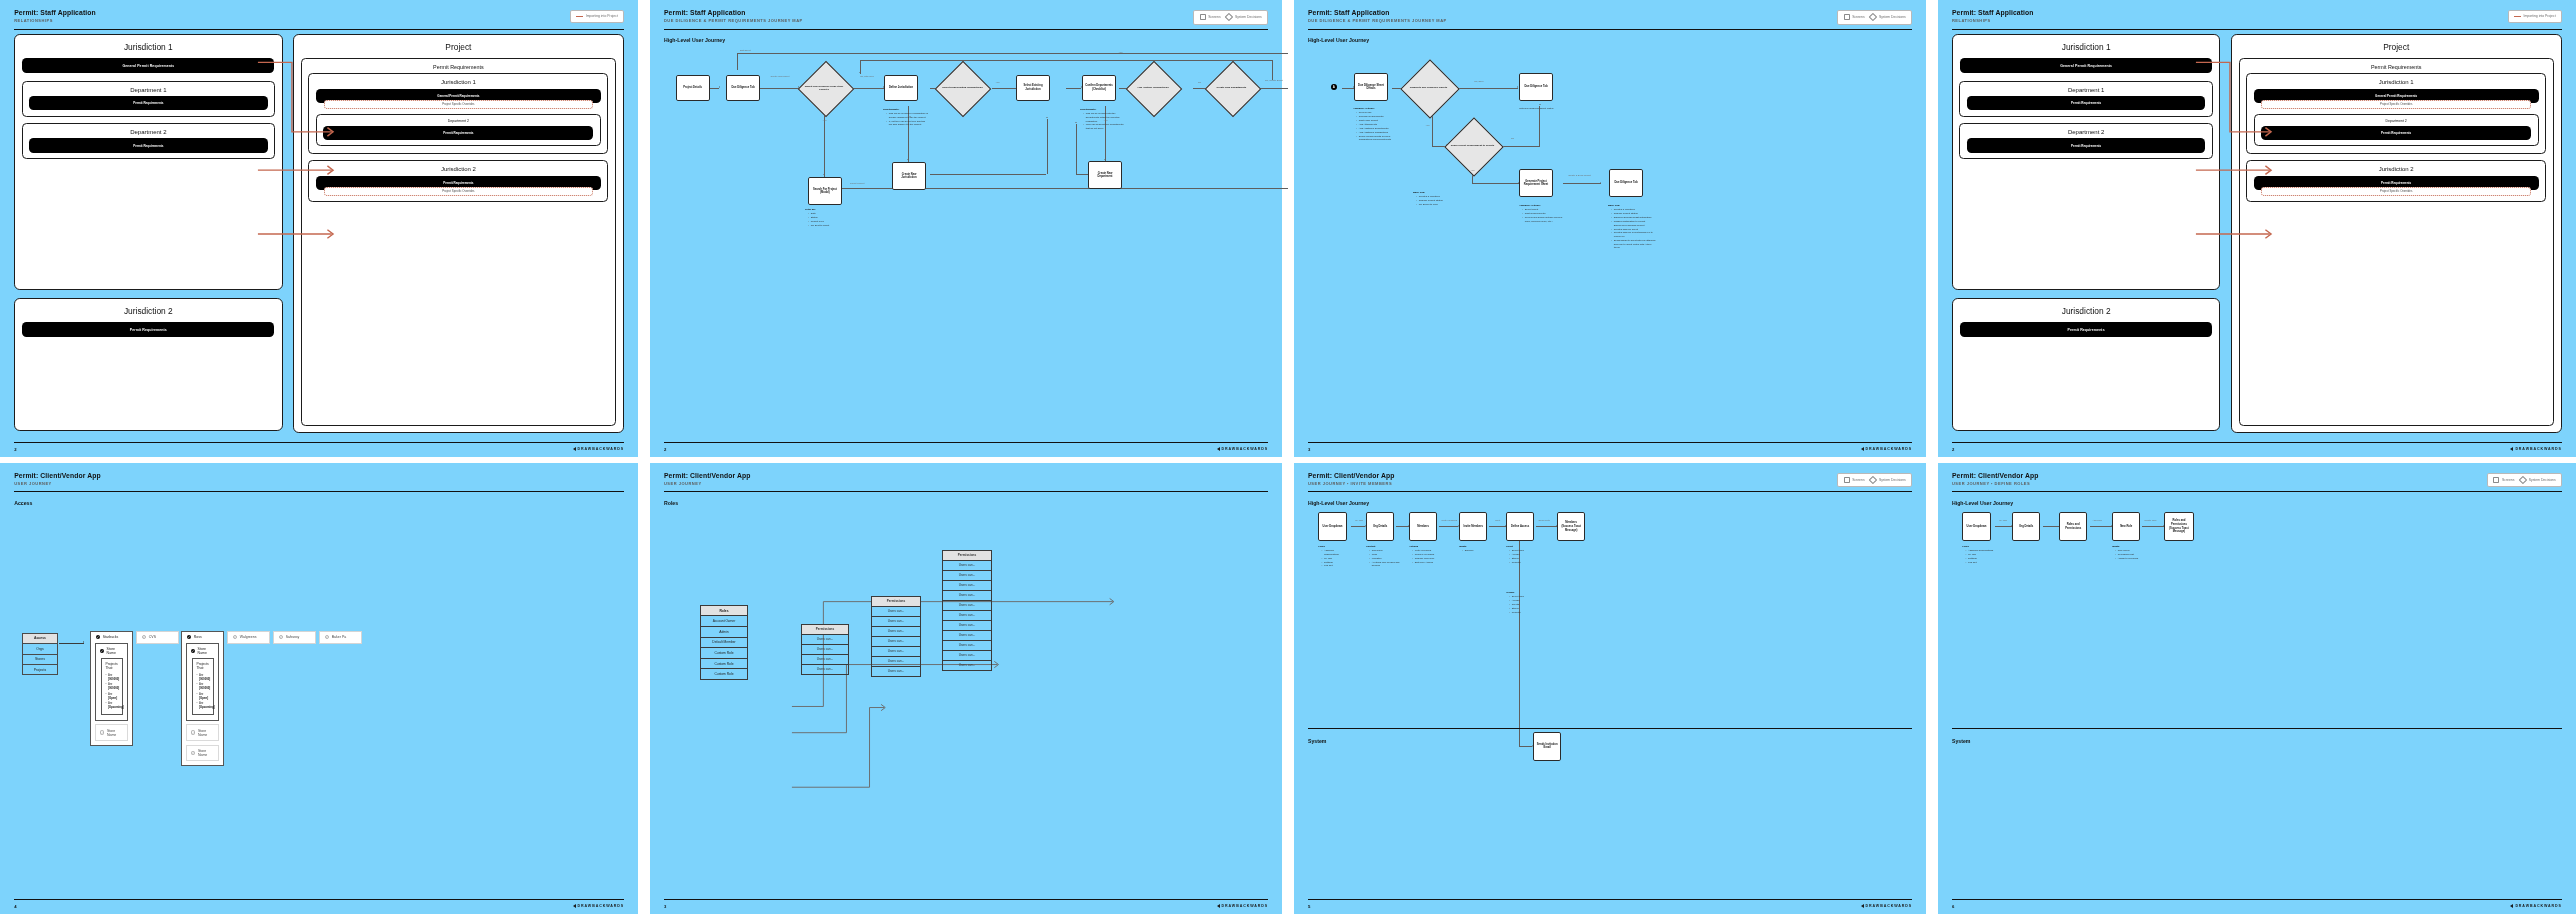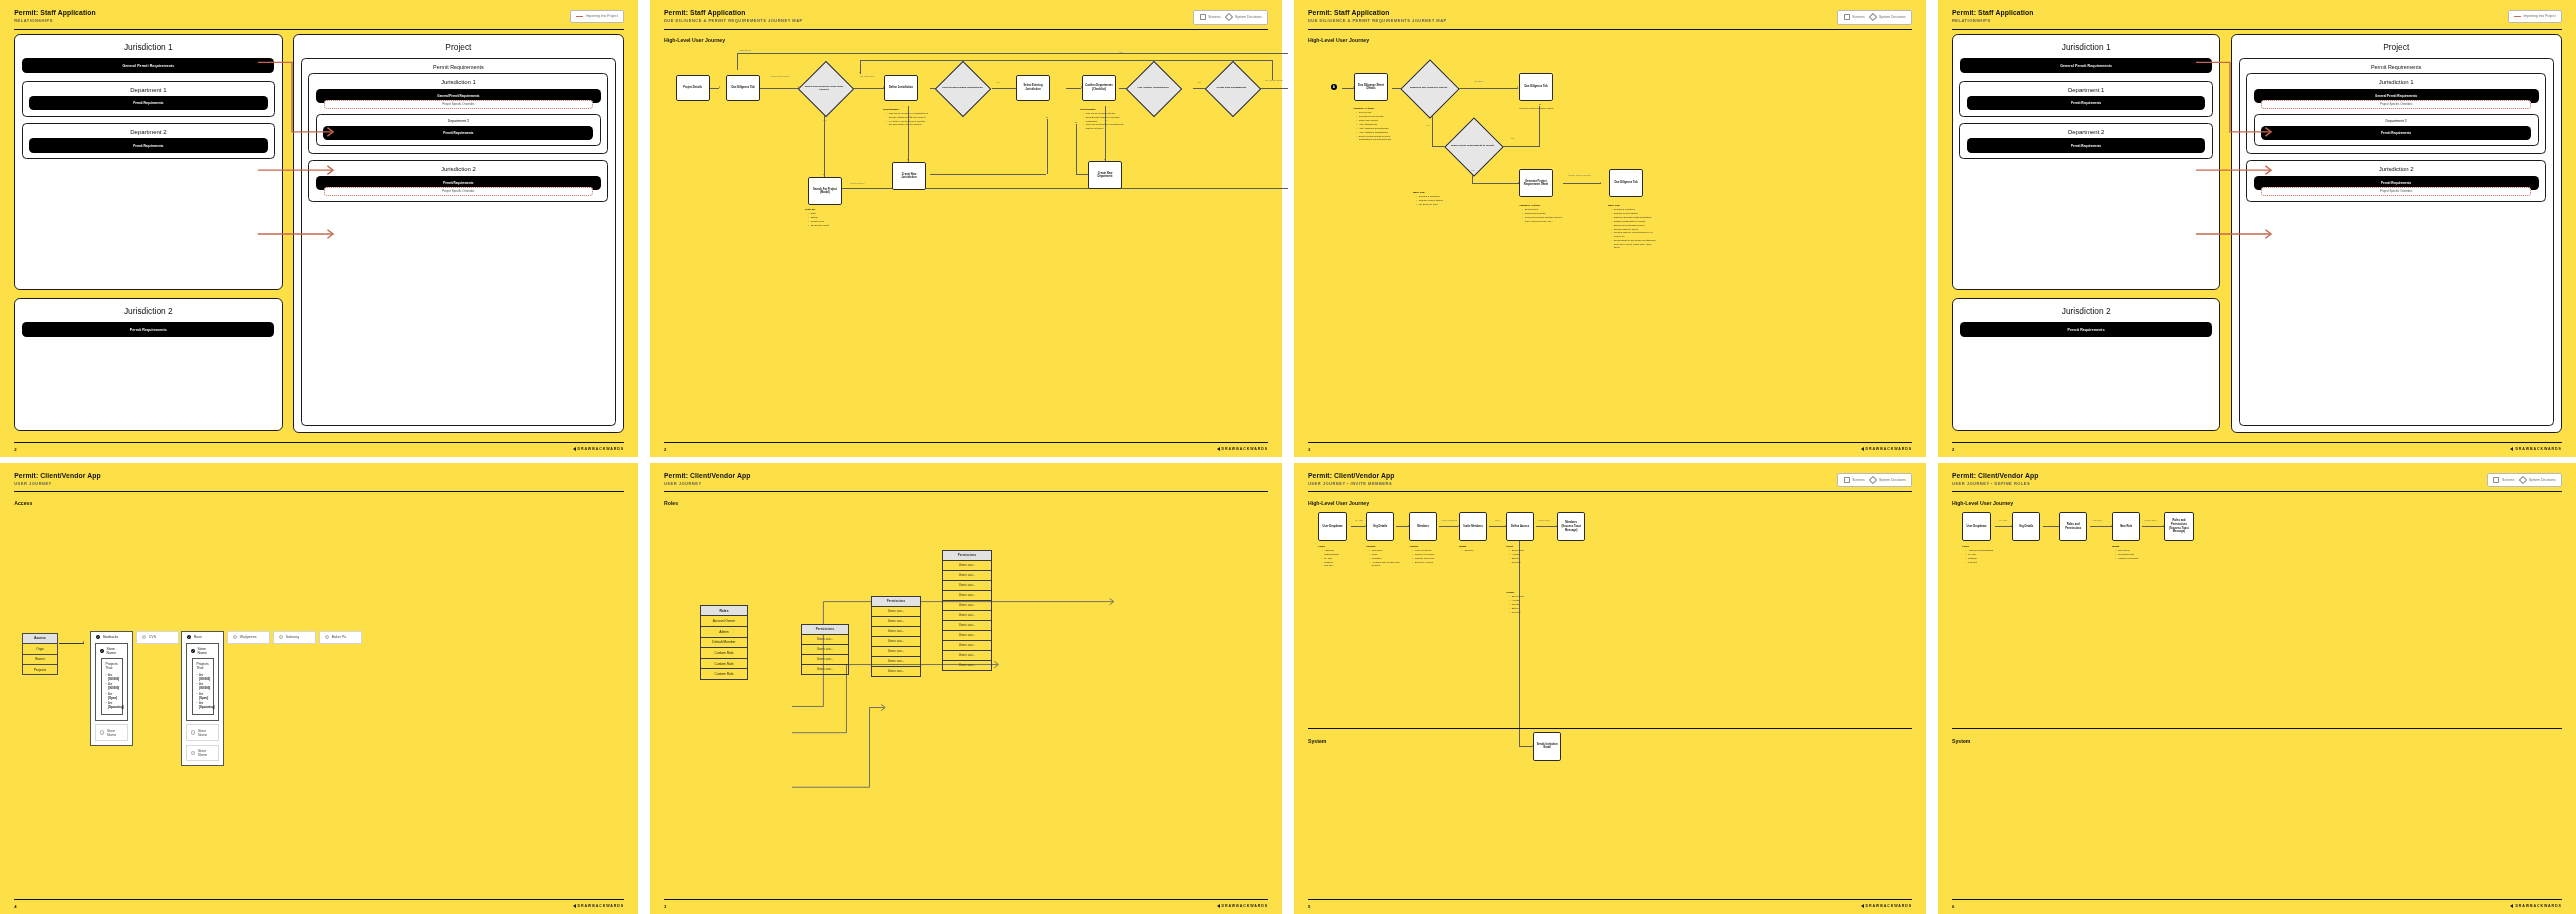--- a/index.html
+++ b/index.html
@@ -1,20 +1,20 @@
 <!DOCTYPE html>
 <html style="font-size:10.3px"><head>
 <meta charset="utf-8">
 <style>
   html,body{margin:0;padding:0;background:#000;}
   body{width:2576px;height:914px;font-family:"Liberation Sans",sans-serif;overflow:hidden;}
   .grid{display:grid;grid-template-columns:repeat(4,644px);grid-template-rows:repeat(2,457px);width:2576px;height:914px;background:#000;}
   .slide{position:relative;background:#fff;overflow:hidden;box-sizing:border-box;}
   
-  .slide-inner{position:absolute;background:#fde047;}
+  .slide-inner{position:absolute;background:#7dd3fc;}
   .s-tl{left:0;top:0;right:5.8px;bottom:0;}
   .s-m{left:5.8px;top:0;right:5.8px;bottom:0;}
   .s-r{left:5.8px;top:0;right:0;bottom:0;}
   .row2 .slide-inner{top:5.8px;bottom:0;}
   .page{position:absolute;left:14.2px;right:14.2px;top:9px;bottom:6.5px;}
 
   .hdr-title{font-size:6.8px;font-weight:bold;color:#111;letter-spacing:0.1px;}
   .hdr-sub{font-size:4px;font-weight:bold;color:#5d5d5d;letter-spacing:0.5px;margin-top:1.9px;}
   .hdr-rule{border-top:1.4px solid #111;margin-top:5.8px;}
   .sec-title{font-size:5.2px;font-weight:bold;color:#111;margin-top:7.1px;}

